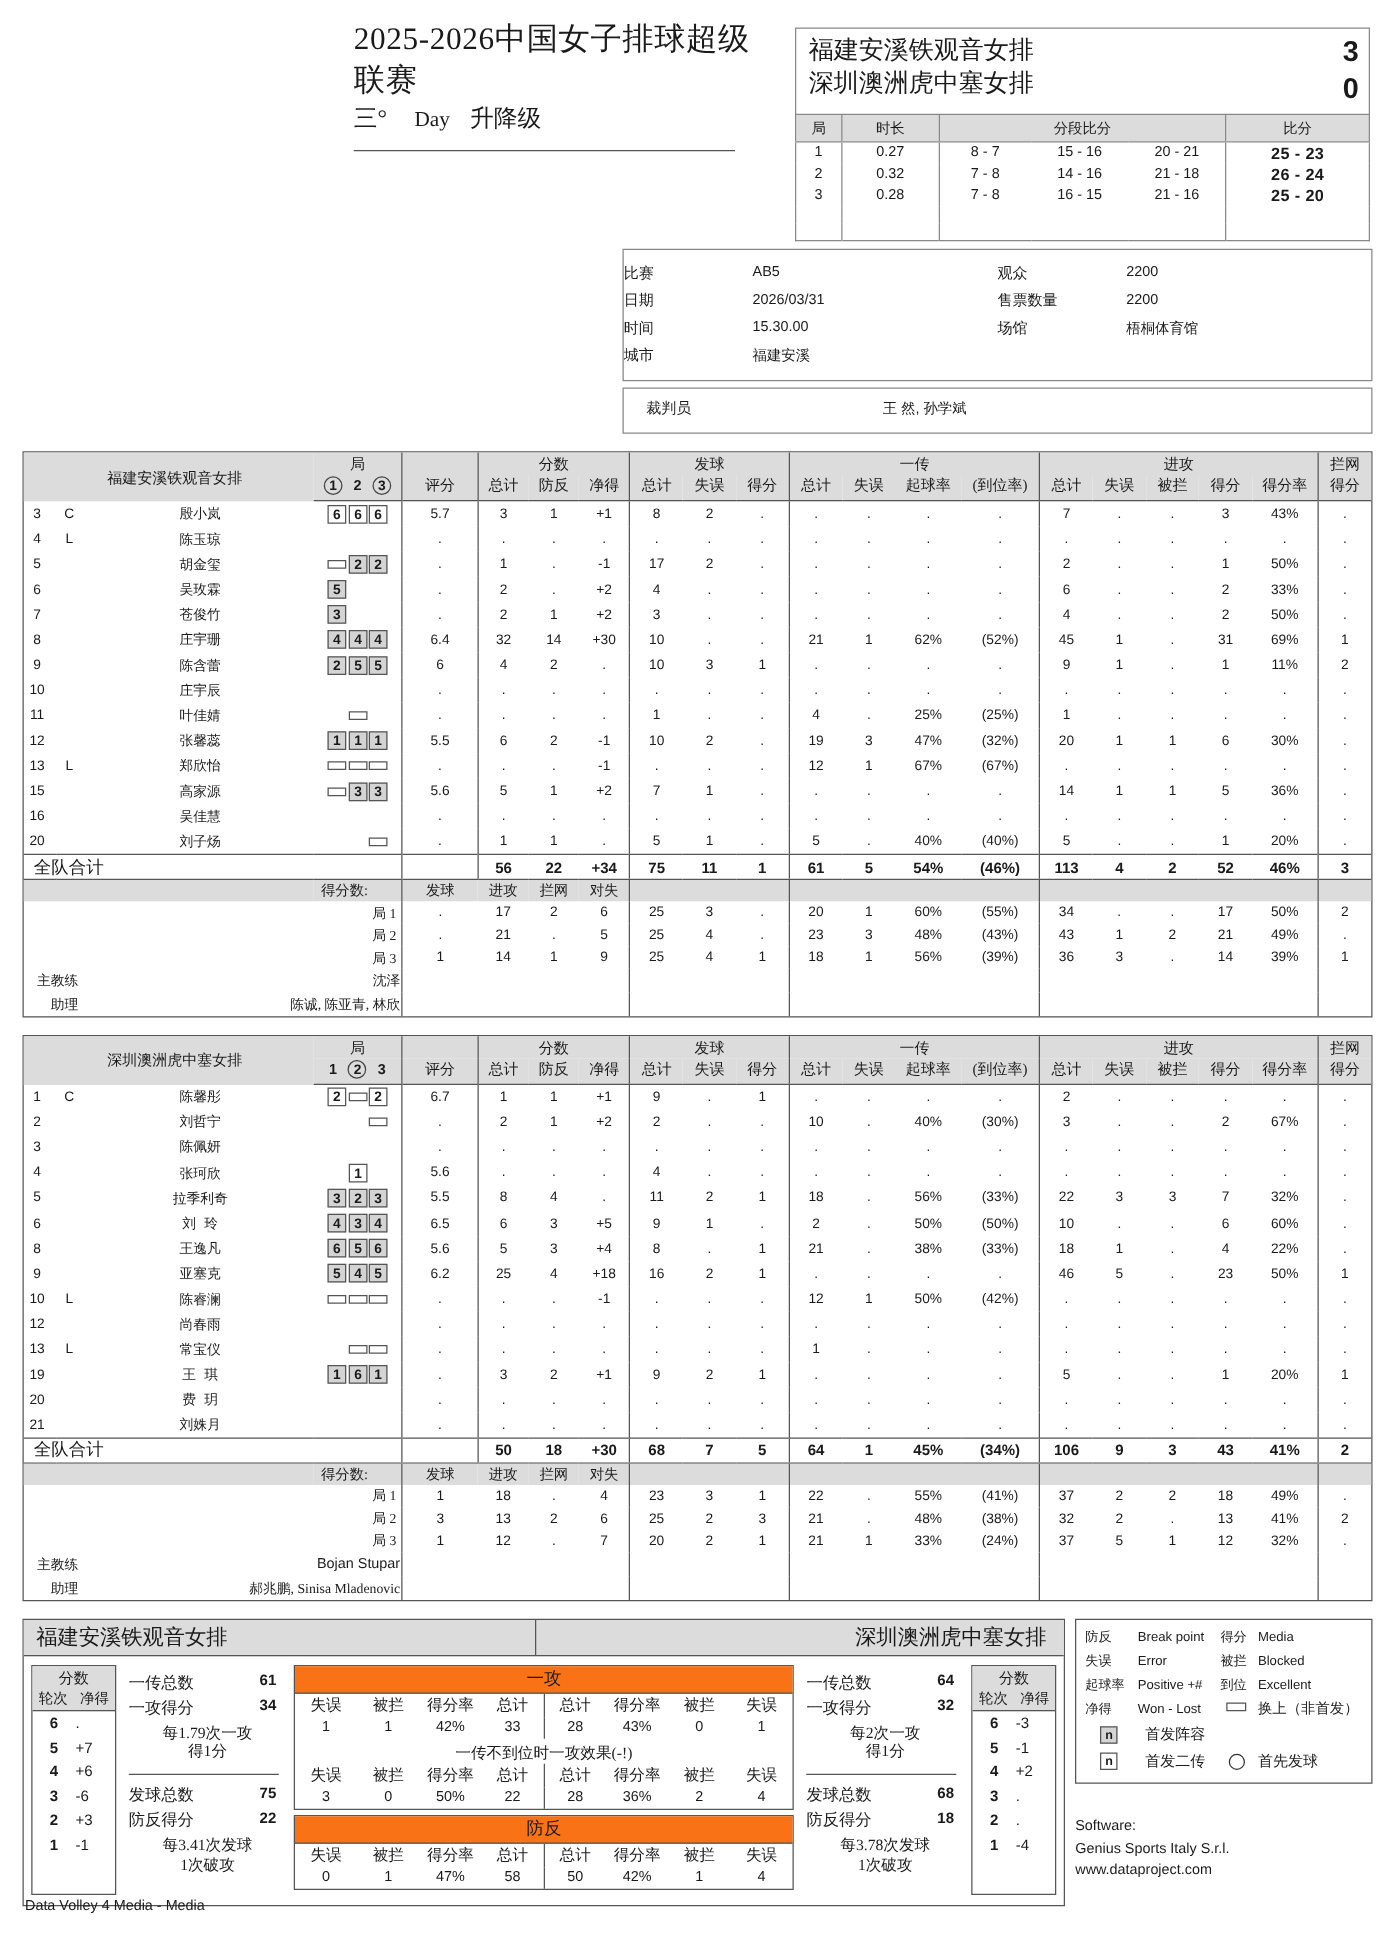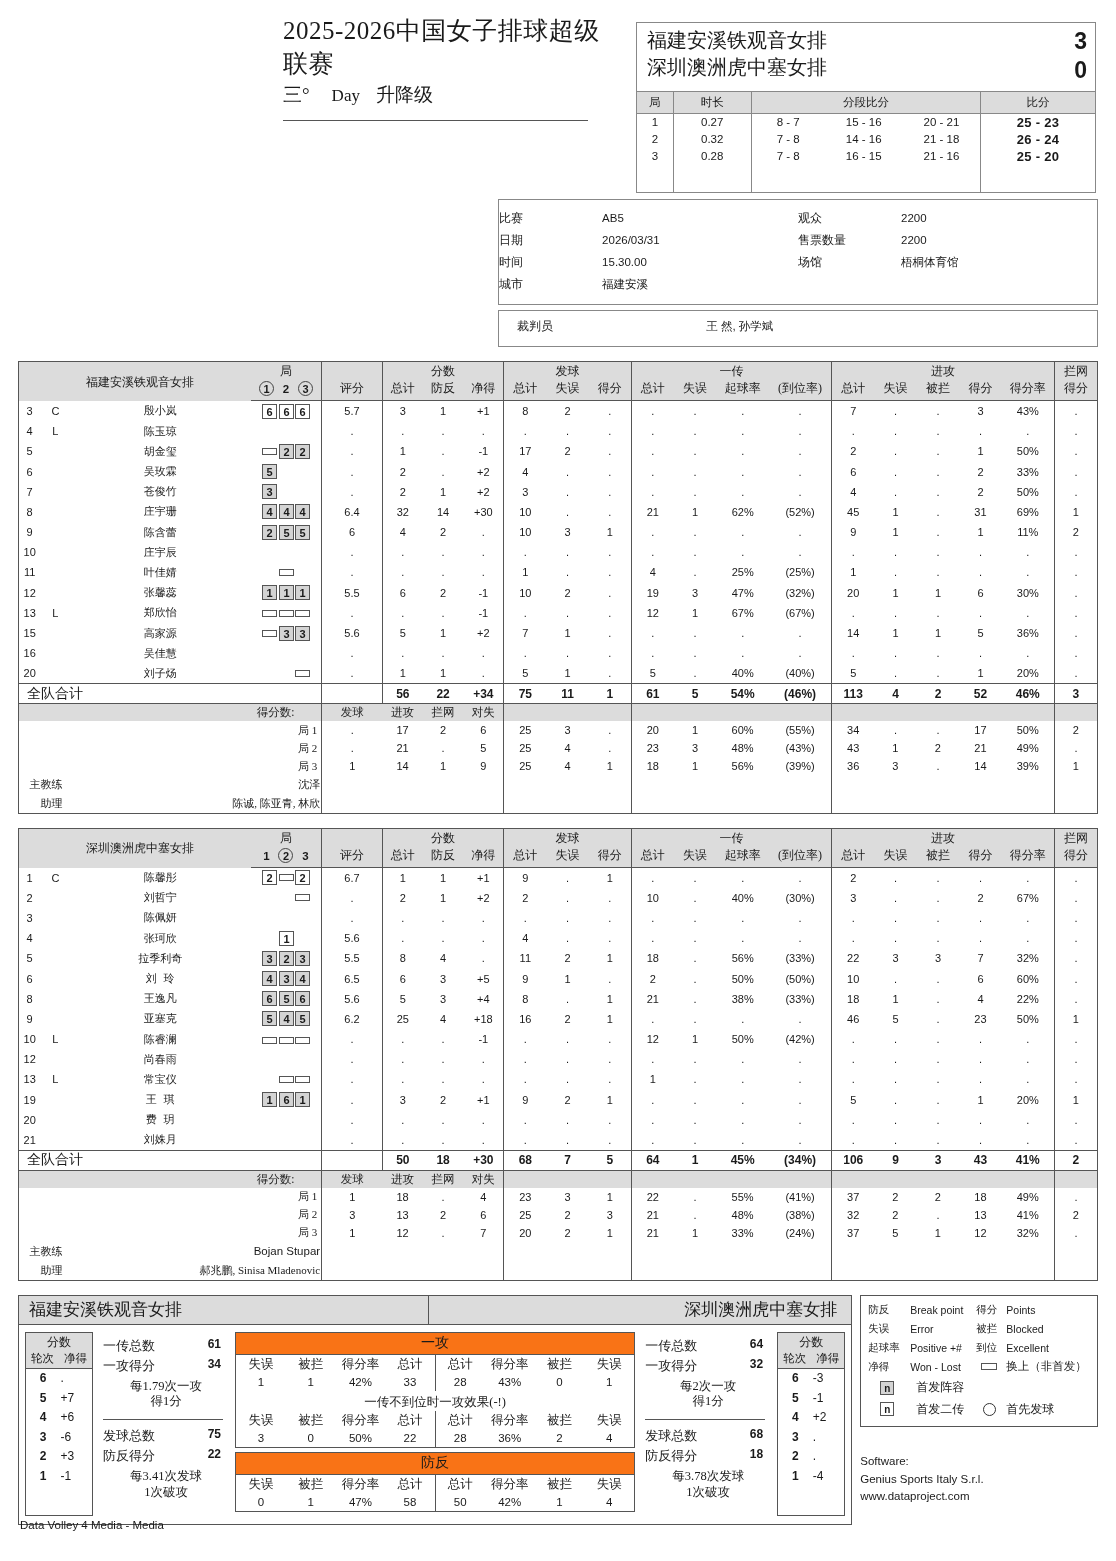--- a/index.html
+++ b/index.html
@@ -1599,21 +1599,21 @@
     </div>
 
     <div class="legend">
       <div class="leg-box">
         <table>
           <tbody>
               <tr>
             <td class="leg-cn">防反</td>
             <td class="leg-en">Break point</td>
             <td class="leg-cn2">得分</td>
-            <td class="leg-en">Points</td>
+            <td class="leg-en">Media</td>
           </tr>
           <tr>
             <td class="leg-cn">失误</td>
             <td class="leg-en">Error</td>
             <td class="leg-cn2">被拦</td>
             <td class="leg-en">Blocked</td>
           </tr>
           <tr>
             <td class="leg-cn">起球率</td>
             <td class="leg-en">Positive +#</td>

